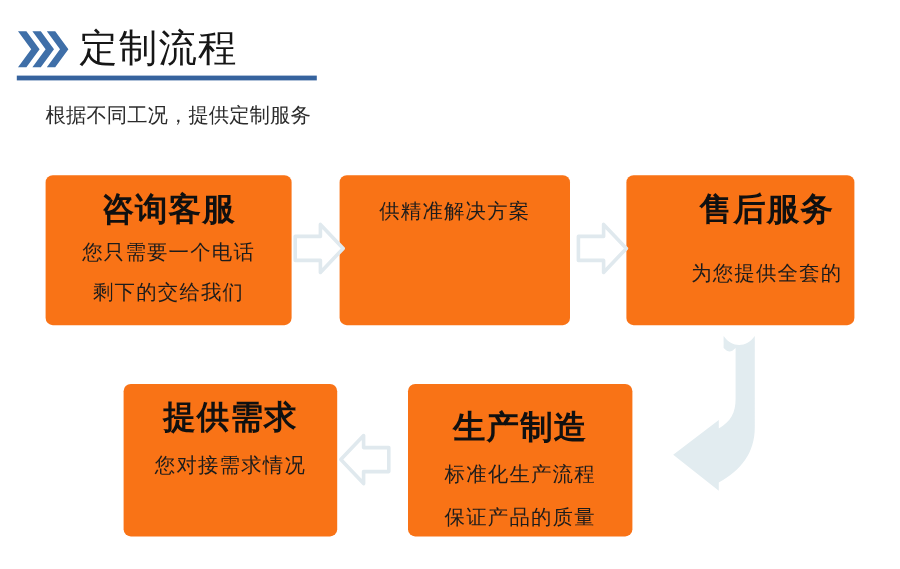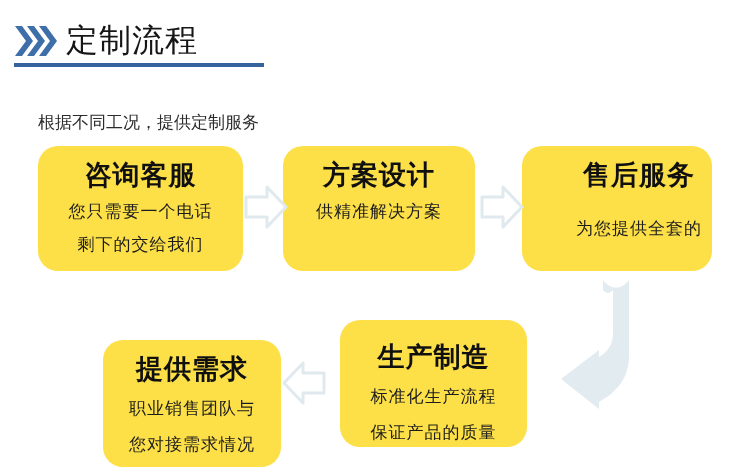--- a/index.html
+++ b/index.html
@@ -59,29 +59,28 @@
     background: #36639e;
   }
   .subtitle {
     position: absolute;
     left: 38px;
     top: 87px;
     font-size: 17px;
     line-height: 24px;
     color: #2b2b2b;
     white-space: nowrap;
-    font-family: Liberation Serif, serif;
-    margin-top: 24px;
+    font-family: Liberation Mono, monospace;
   }
 
   
   .card {
     position: absolute;
-    background: #fde047;
-    border-radius: 20px;
+    background: #f97316;
+    border-radius: 6px;
     box-sizing: border-box;
     display: flex;
     flex-direction: column;
     align-items: center;
     justify-content: flex-start;
     overflow: hidden;
   }
   .card-title {
     font-size: 27px;
     line-height: 34px;
@@ -98,21 +97,21 @@
     text-align: right;
     letter-spacing: 1px;
     white-space: nowrap;
     font-family: "DejaVu Serif", "Liberation Serif", serif;
   }
 
   
   #card-1 { left: 38px;  top: 146px; width: 205px; height: 125px; padding-top: 12px; }
   #card-2 { left: 283px; top: 146px; width: 192px; height: 125px; padding-top: 12px; }
   #card-3 { left: 522px; top: 146px; width: 190px; height: 125px; padding-top: 12px; padding-left: 44px; }
-  #card-4 { left: 103px; top: 340px; width: 178px; height: 127px; padding-top: 12px; }
+  #card-4 { left: 103px; top: 320px; width: 178px; height: 127px; padding-top: 12px; }
   #card-5 { left: 340px; top: 320px; width: 187px; height: 127px; padding-top: 20px; }
 
   #card-1 .card-desc, #card-2 .card-desc { margin-top: 6px; }
   #card-3 .card-desc { margin-top: 23px; }
   #card-4 .card-desc, #card-5 .card-desc { margin-top: 9px; }
 
   
   .arrow {
     position: absolute;
     display: block;
@@ -138,32 +137,30 @@
   <div class="title-underline"></div>
   <div class="subtitle">根据不同工况，提供定制服务</div>
 
   <div class="card" id="card-1">
     <div class="card-title">咨询客服</div>
     <div class="card-desc">您只需要一个电话</div>
     <div class="card-desc">剩下的交给我们</div>
   </div>
 
   <div class="card" id="card-2">
-    <div class="card-title">方案设计</div>
     <div class="card-desc">供精准解决方案</div>
   </div>
 
   <div class="card" id="card-3">
     <div class="card-title">售后服务</div>
     <div class="card-desc">为您提供全套的</div>
   </div>
 
   <div class="card" id="card-4">
     <div class="card-title">提供需求</div>
-    <div class="card-desc">职业销售团队与</div>
     <div class="card-desc">您对接需求情况</div>
   </div>
 
   <div class="card" id="card-5">
     <div class="card-title">生产制造</div>
     <div class="card-desc">标准化生产流程</div>
     <div class="card-desc">保证产品的质量</div>
   </div>
 
   <svg class="arrow" id="arrow-1" viewBox="0 0 46 50" aria-hidden="true">

